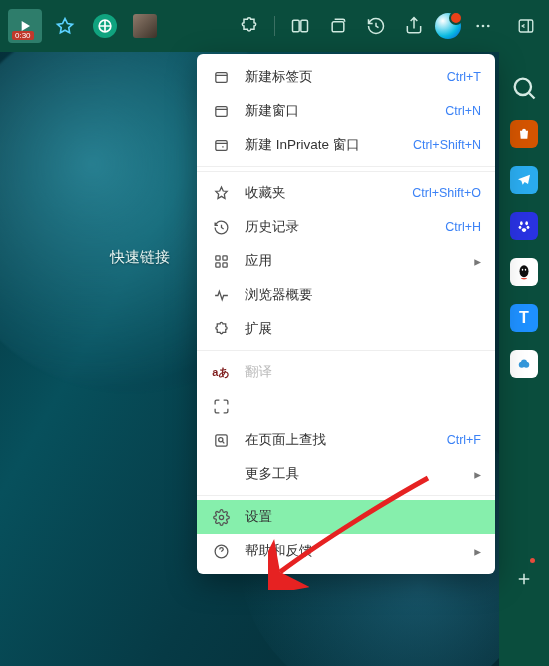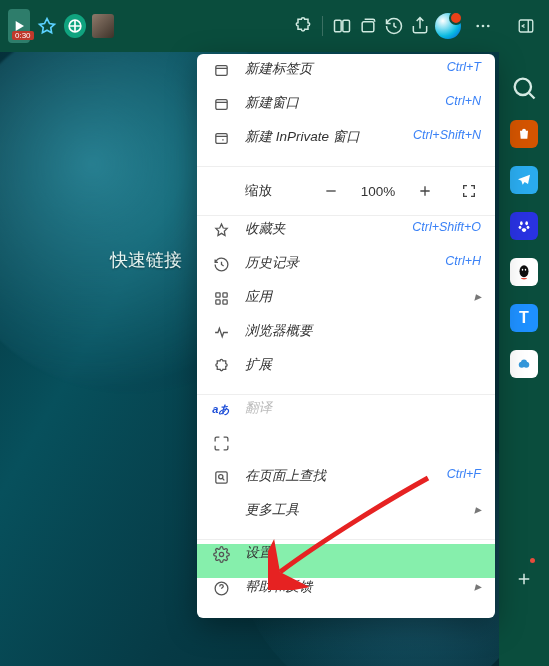--- a/index.html
+++ b/index.html
@@ -11,21 +11,21 @@
     position: absolute;
     top: 0; left: 0; right: 0;
     height: 52px;
     display: flex;
     align-items: center;
     padding: 0 8px;
     gap: 6px;
     z-index: 5;
   }
   .top-icon {
-    width: 22px; height: 34px;
+    width: 34px; height: 34px;
     display: flex; align-items: center; justify-content: center;
     border-radius: 4px;
     color: #cfe9e0;
     cursor: pointer;
     position: relative;
   }
   .top-icon svg { width: 20px; height: 20px; }
   .top-icon .label-badge {
     position: absolute; bottom: 3px; left: 4px;
     font-size: 8px; color: #fff; background: #c0392b;
@@ -101,45 +101,44 @@
     width:380px;height:380px; top:-40px; left:-60px;
     background: radial-gradient(circle at 40% 40%, rgba(80,200,225,0.45), rgba(10,60,80,0.1) 70%);
     filter: blur(1px);
   }
   .page-bg::after {
     width:300px;height:300px; bottom:-40px; right:-40px;
     background: radial-gradient(circle at 60% 60%, rgba(40,120,150,0.5), rgba(5,30,40,0) 70%);
   }
   .quick-links {
     position: absolute; top: 248px; left: 110px;
-    color: #e8f5f2; font-size: 18px;
+    color: #e8f5f2; font-size: 15px;
     text-shadow: 0 1px 2px rgba(0,0,0,0.4);
     z-index: 2;
   }
 
   
   .menu {
     position: absolute;
     top: 54px; right: 54px;
     width: 298px;
     background: #fff;
     border-radius: 6px;
     box-shadow: 0 8px 30px rgba(0,0,0,0.35);
     padding: 6px 0;
     z-index: 10;
     font-size: 13.5px;
     color: #333;
   }
   .menu-item {
-    display: flex; 
+    display: flex; align-items: center;
     height: 34px;
     padding: 0 14px;
     cursor: pointer;
     position: relative;
-    font-style: italic;
   }
   .menu-item.highlight { background: #86efac; }
   .menu-item .mi-icon {
     width: 20px; height: 20px; margin-right: 14px;
     display:flex;align-items:center;justify-content:center;
     color: #555;
   }
   .menu-item .mi-icon svg { width:17px; height:17px; }
   .menu-item .mi-label { flex: 1; }
   .menu-item .mi-shortcut { color: #3b82f6; font-size: 12.5px; margin-left: 10px; }
@@ -156,21 +155,21 @@
   .zoom-row .zl { margin-left: 34px; flex:1; }
   .zoom-ctrl {
     display:flex; align-items:center; gap: 14px;
   }
   .zoom-btn {
     width: 24px; height:24px; display:flex;align-items:center;justify-content:center;
     cursor:pointer; color:#444; border-radius:3px;
   }
   .zoom-lvl { min-width: 42px; text-align:center; }
   .menu-item.disabled { color:#bbb; cursor:default; }
-  .menu-item.disabled .mi-icon{ color:#1d4ed8; }
+  .menu-item.disabled .mi-icon{ color:#7f1d1d; }
 
   
   .arrow {
     position:absolute; z-index: 20;
     pointer-events: none;
   }
 </style>
 </head>
 <body>
 
@@ -323,41 +322,20 @@
     <span class="mi-icon">
         <svg viewBox="0 0 24 24" fill="none" stroke="currentColor" stroke-width="1.8">
           <rect x="4" y="5" width="16" height="14" rx="2"></rect>
           <path d="M4 9h16M9 14h.01M13 14h2"></path>
         </svg>
       </span>
     <span class="mi-label">新建 InPrivate 窗口</span>
     <span class="mi-shortcut">Ctrl+Shift+N</span>
   </div>
   <div class="menu-sep"></div>
-  <div class="zoom-row">
-    <span class="zl">缩放</span>
-    <div class="zoom-ctrl">
-      <div class="zoom-btn">
-          <svg width="16" height="16" viewBox="0 0 24 24" stroke="currentColor" stroke-width="2">
-            <path d="M5 12h14"></path>
-          </svg>
-        </div>
-      <span class="zoom-lvl">100%</span>
-      <div class="zoom-btn">
-          <svg width="16" height="16" viewBox="0 0 24 24" stroke="currentColor" stroke-width="2">
-            <path d="M12 5v14M5 12h14"></path>
-          </svg>
-        </div>
-      <div class="zoom-btn" style="margin-left:6px;">
-          <svg width="16" height="16" viewBox="0 0 24 24" fill="none" stroke="currentColor" stroke-width="2">
-            <path d="M4 9V4h5M20 9V4h-5M4 15v5h5M20 15v5h-5"></path>
-          </svg>
-        </div>
-    </div>
-  </div>
   <div class="menu-sep"></div>
   <div class="menu-item">
     <span class="mi-icon">
         <svg viewBox="0 0 24 24" fill="none" stroke="currentColor" stroke-width="1.8">
           <path d="M12 3l2.5 5.5L20 9l-4 4 1 6-5-3-5 3 1-6-4-4 5.5-.5z"></path>
         </svg>
       </span>
     <span class="mi-label">收藏夹</span>
     <span class="mi-shortcut">Ctrl+Shift+O</span>
   </div>

